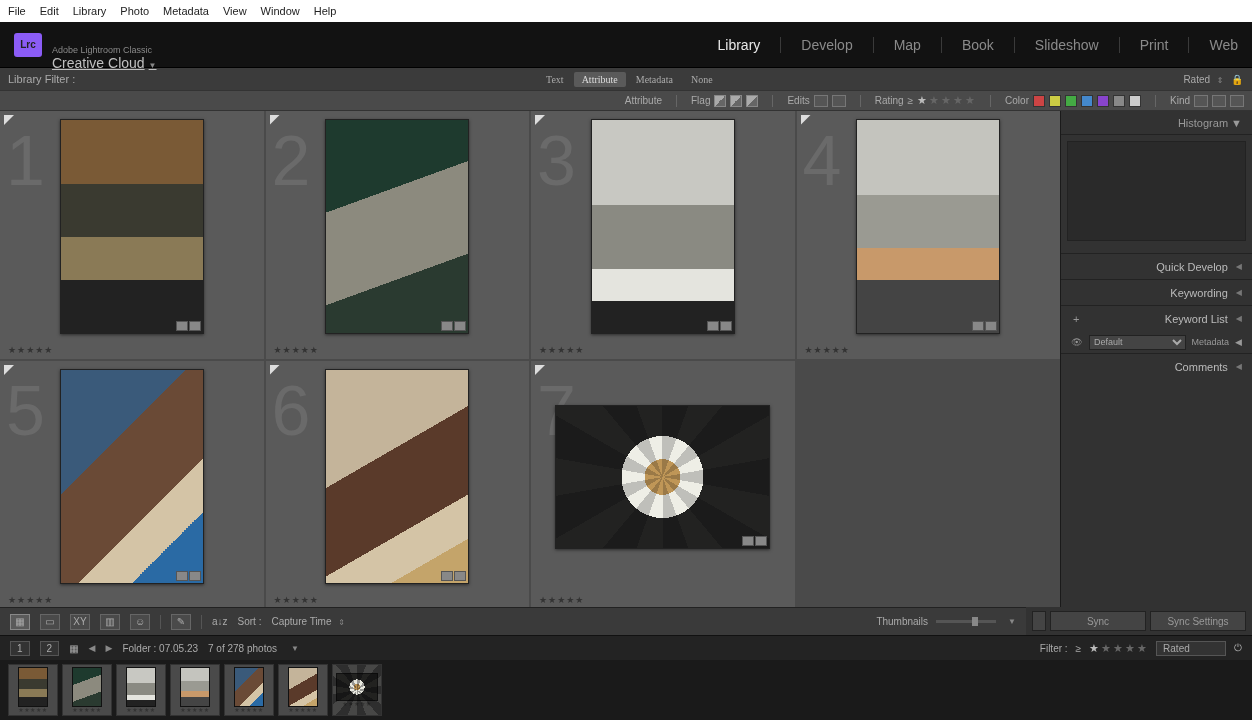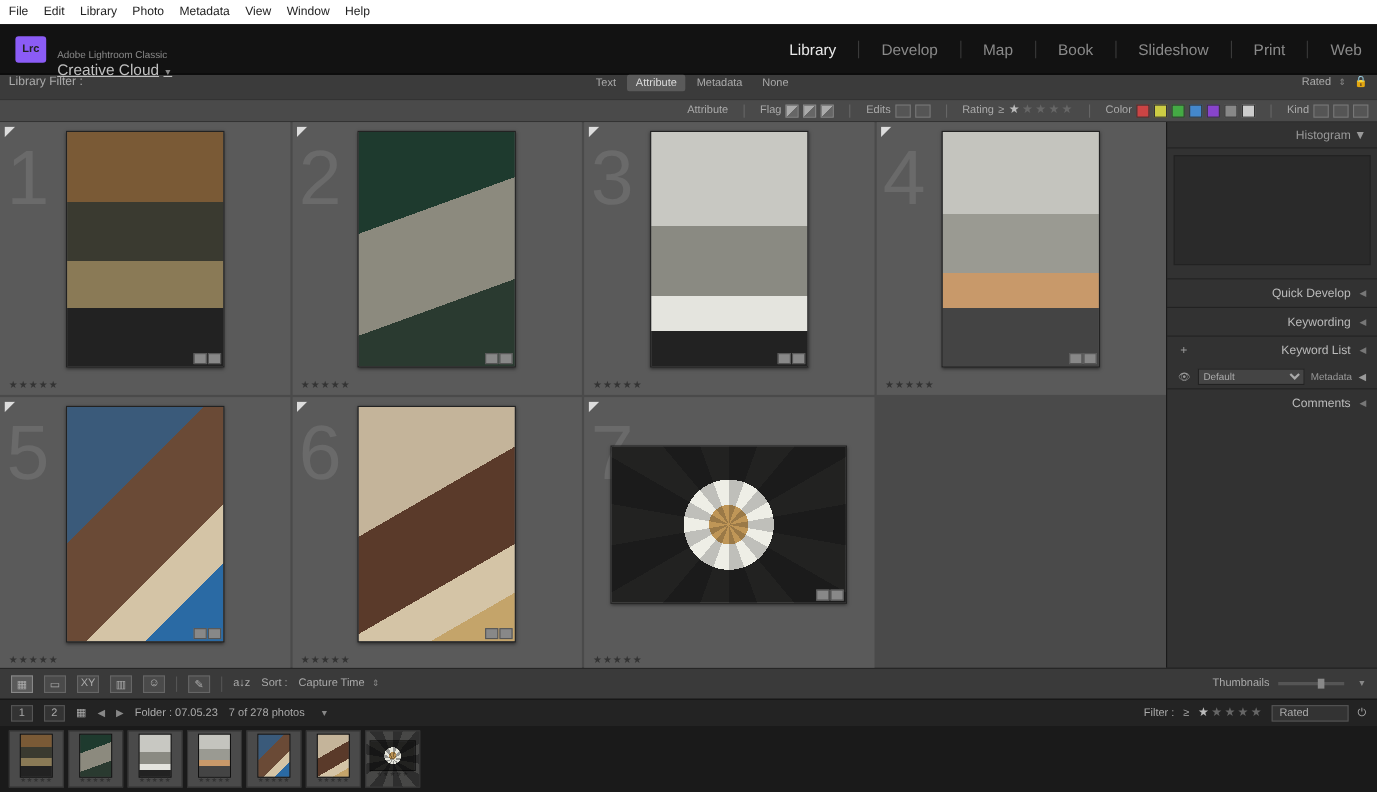--- a/index.html
+++ b/index.html
@@ -12,23 +12,23 @@
   .app-left{display:flex;align-items:center;gap:10px;}
   .lr-logo{width:28px;height:24px;background:#8b5cf6;border-radius:3px;display:flex;align-items:center;justify-content:center;font-size:10px;font-weight:bold;color:#222;}
   .app-title-box{display:flex;flex-direction:column;line-height:1.1;}
   .app-subtitle{font-size:9px;color:#8a8a8a;margin-top:28px;}
   .app-title{font-size:14px;color:#c0c0c0;text-decoration:underline;}
   .modules{display:flex;gap:20px;font-size:14px;color:#8a8a8a;align-items:center;}
   .modules span{cursor:pointer;position:relative;}
   .modules span.active{color:#e8e8e8;}
   .modules .sep{width:1px;height:16px;background:#3a3a3a;}
   
-  .filter-bar{height:22px;background:#3b3b3b;display:flex;align-items:flex-start;padding:0 8px;justify-content:space-between;font-size:10px;color:#aaa;}
+  .filter-bar{height:22px;background:#3b3b3b;display:flex;align-items:center;padding:0 8px;justify-content:space-between;font-size:10px;color:#aaa;}
   .filter-tabs{display:flex;gap:2px;}
-  .filter-tab{padding:2px 8px;cursor:pointer;border-radius:2px;}
+  .filter-tab{padding:2px 8px;cursor:pointer;border-radius:2px;font-family:Liberation Serif, serif;}
   .filter-tab.active{background:#5a5a5a;color:#ddd;}
   .filter-right{display:flex;align-items:center;gap:8px;}
   
   .attr-bar{height:21px;background:#4a4a4a;display:flex;align-items:center;padding:0 8px;gap:14px;font-size:10px;color:#aaa;border-top:1px solid #333;border-bottom:1px solid #333;}
   .attr-bar .grp{display:flex;align-items:center;gap:4px;}
   .attr-bar .divider{width:1px;height:12px;background:#666;}
   .flag-ic{width:12px;height:12px;border:1px solid #888;background:linear-gradient(135deg,#aaa 50%,#666 50%);}
   .stars{display:flex;gap:1px;}
   .star{width:11px;height:11px;display:inline-block;color:#666;font-size:11px;line-height:11px;}
   .star.on{color:#bbb;}
@@ -345,20 +345,25 @@
       <span>a↓z</span>
       <span>Sort :</span>
       <span><span>Capture Time</span> <span class="tri-dd">⇕</span></span>
     </div>
     <div class="gt-right">
       <span>Thumbnails</span>
       <div class="thumb-slider"></div>
       <span class="tri-dd">▼</span>
     </div>
   </div>
+  <div class="sync-bar">
+    <div class="sync-chk"></div>
+    <div class="sync-btn">Sync</div>
+    <div class="sync-btn">Sync Settings</div>
+  </div>
 </div>
 
 <div class="status-bar">
   <div class="sb-left">
     <span class="sb-box">1</span>
     <span class="sb-box">2</span>
     <span>▦</span>
     <span class="arrow">◀</span>
     <span class="arrow">▶</span>
     <span>Folder : 07.05.23</span>

